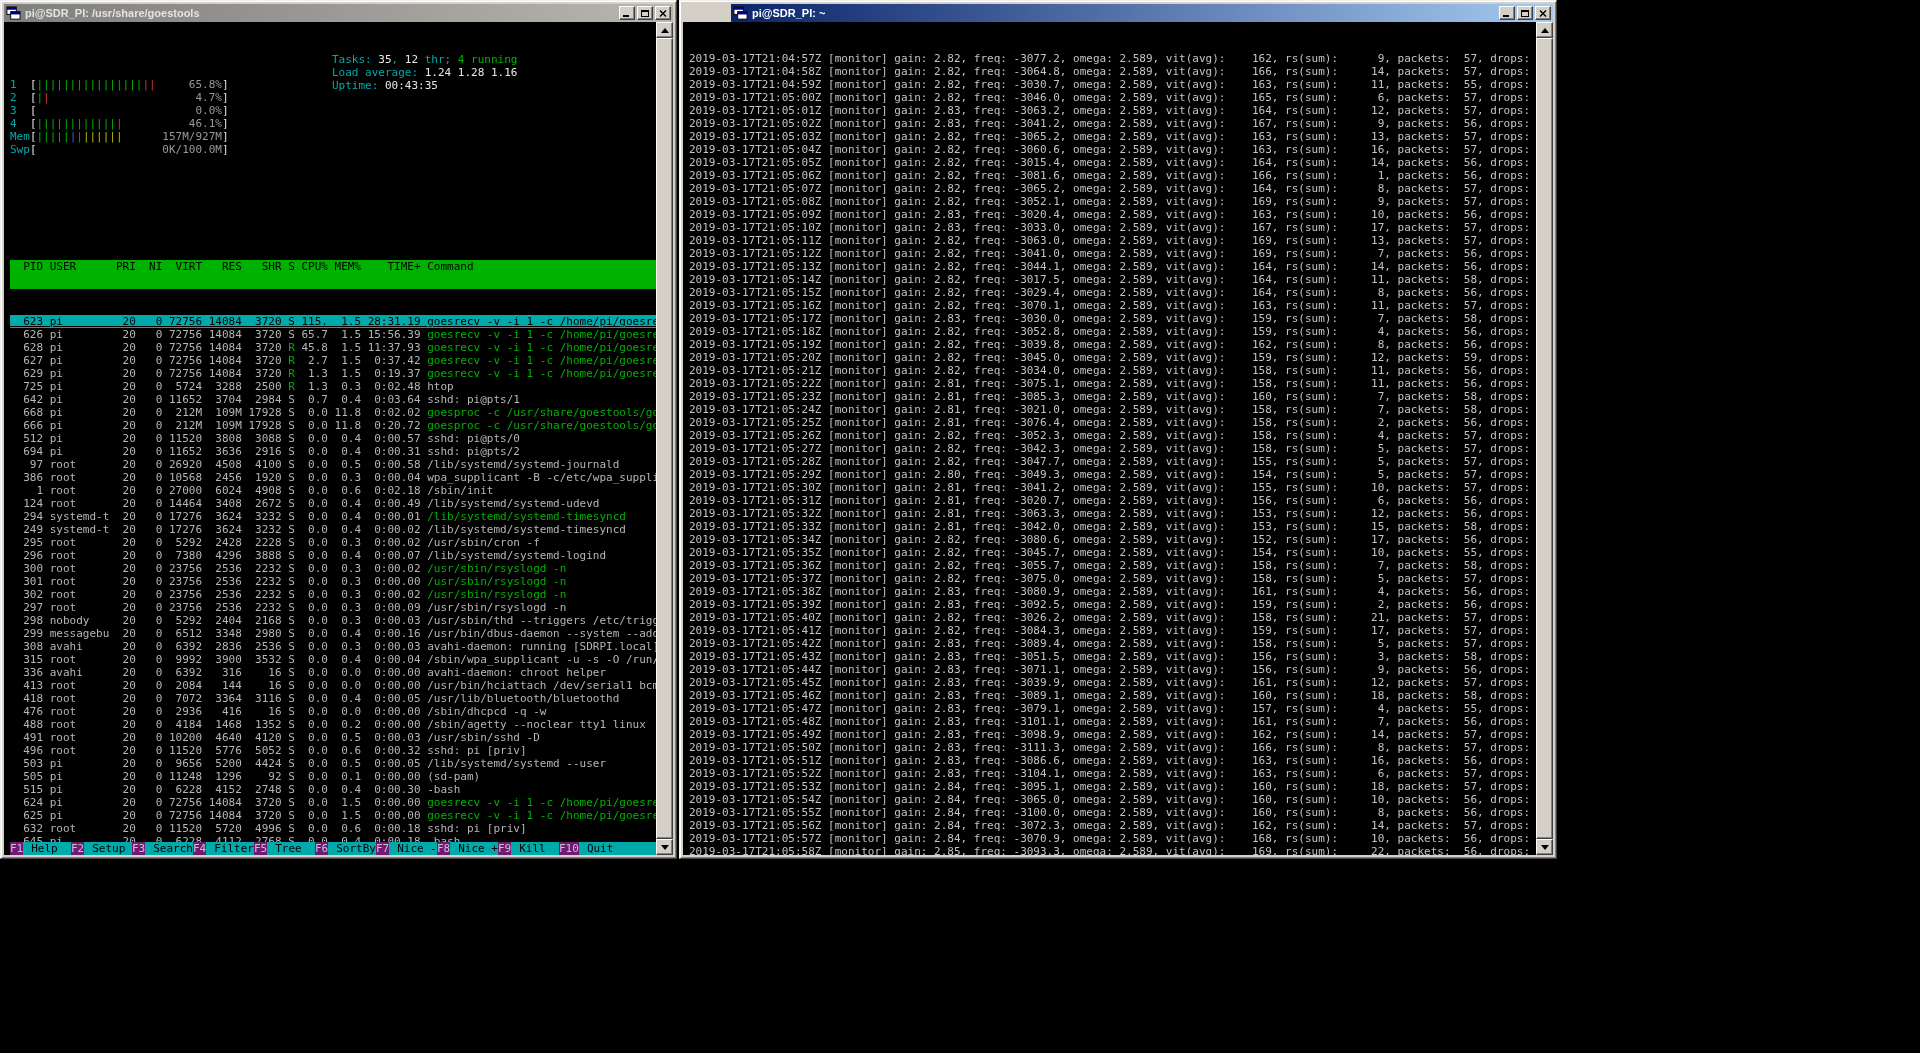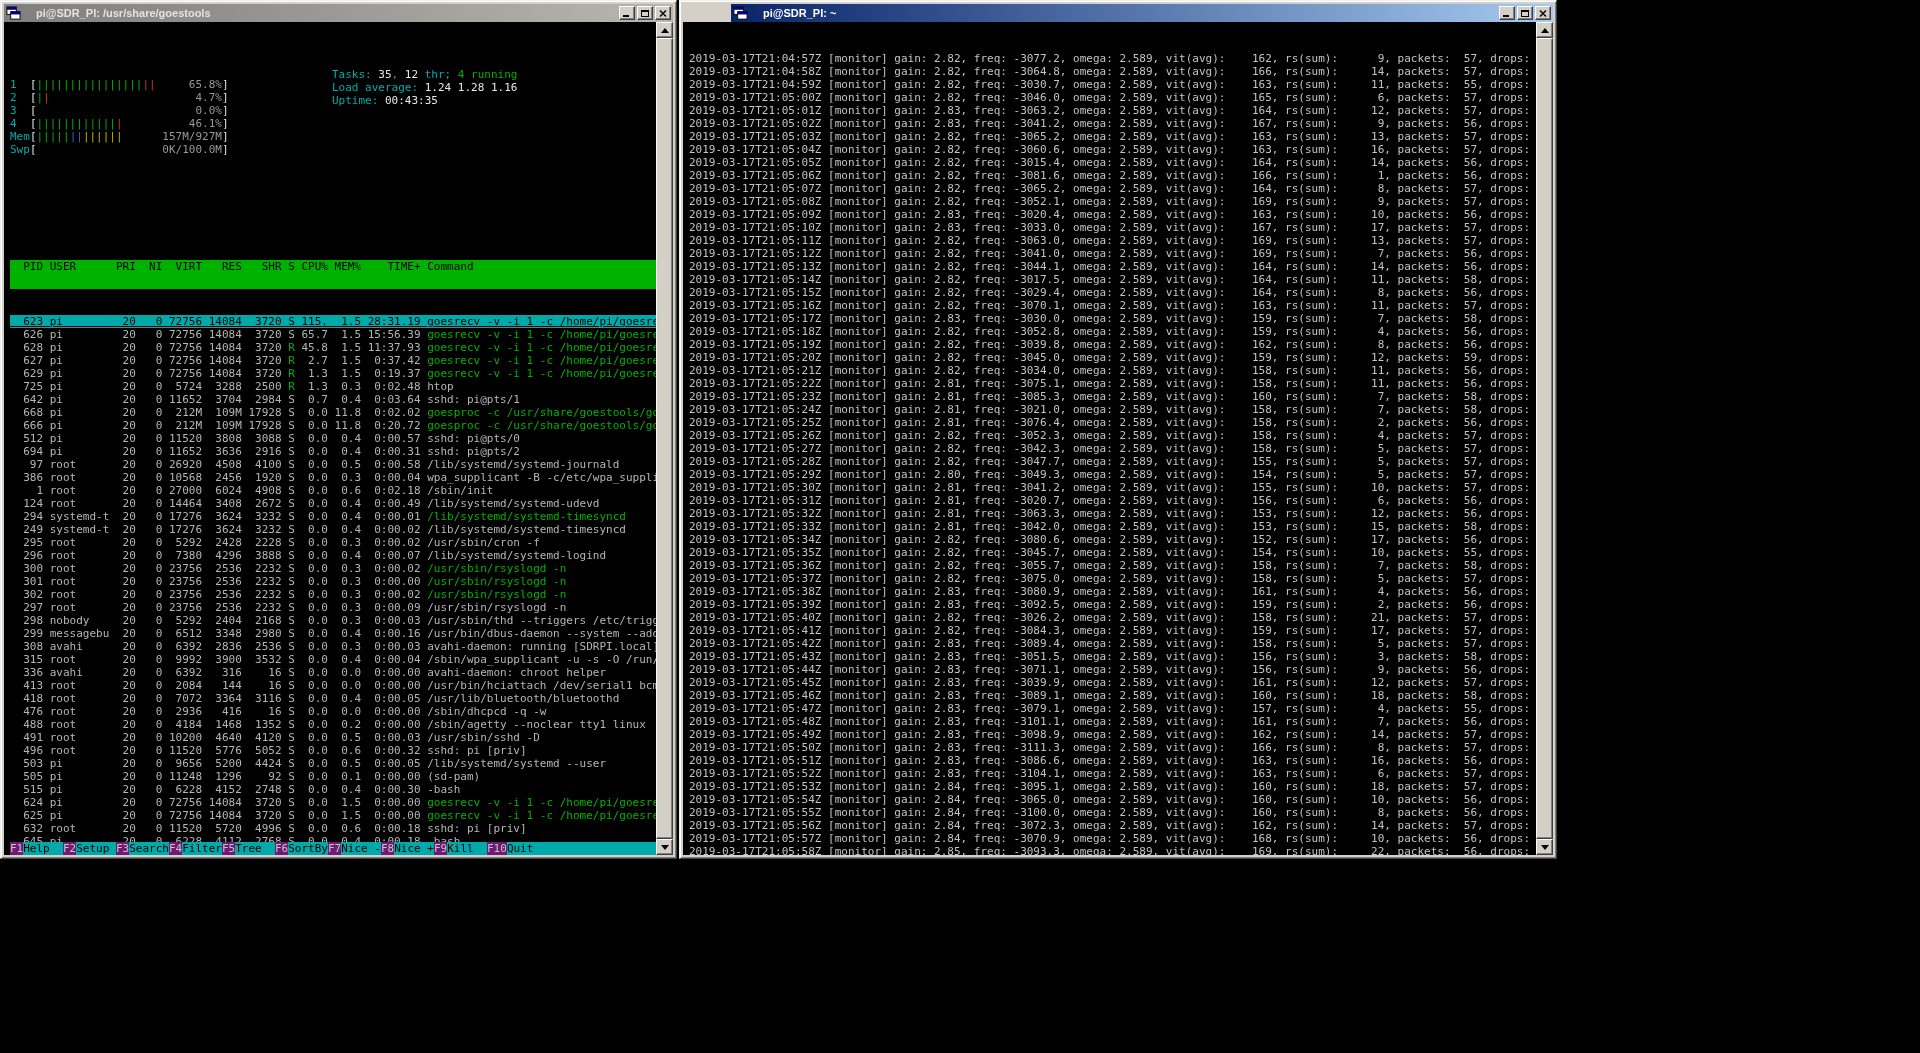--- a/index.html
+++ b/index.html
@@ -4,21 +4,21 @@
 <style>
   * { margin:0; padding:0; box-sizing:border-box; }
   html,body { width:1920px; height:1053px; background:#000; overflow:hidden; }
   .desktop { position:relative; width:1920px; height:1053px; background:#000;
              font-family:"DejaVu Sans Mono", monospace; }
 
   
   .win { position:absolute; background:#d4d0c8; padding:3px;
          border:1px solid #404040; border-top-color:#efefef; border-left-color:#efefef;
          box-shadow: inset 1px 1px 0 #fff, inset -1px -1px 0 #808080; }
-  .titlebar { height:18px; display:flex; align-items:center; gap:13px; padding:0 2px; }
+  .titlebar { height:18px; display:flex; align-items:center; gap:2px; padding:0 2px; }
   .titlebar.active   { background:linear-gradient(90deg,#0a246a,#a6caf0);margin-left:48px; }
   .titlebar.inactive { background:linear-gradient(90deg,#7f7f7f,#b9b5ae); }
   .title-text { flex:1; font:bold 11px "Liberation Sans", sans-serif; color:#fff;
                 white-space:nowrap; overflow:hidden; padding-left:2px; }
   .inactive .title-text { color:#e6e4e0; }
   .tbtns { display:flex; gap:2px; }
   .tbtn { width:16px; height:14px; background:#d4d0c8; position:relative;
           border:1px solid; border-color:#fff #404040 #404040 #fff;
           box-shadow: inset -1px -1px 0 #808080; display:flex; align-items:center; justify-content:center; }
   .g-min { position:absolute; left:3px; bottom:2px; width:6px; height:2px; background:#000; }
@@ -35,30 +35,30 @@
   .c-white  { color:#e8e8e8; }
   .c-green  { color:#00b200; }
   .c-red    { color:#c33636; }
   .c-blue   { color:#5555cc; }
   .c-yellow { color:#b8b800; }
   .c-dim    { color:#989898; }
   .c-br     { color:#e0e0e0; }
   .c-row    { color:#b6b6b6; }
 
   .htop-top { position:relative; }
-  .htop-info { position:absolute; left:322px; top:16px; }
+  .htop-info { position:absolute; left:322px; top:1px; }
 
   .hdr  { background:#00b200; color:#000; width:100%; height:29px; }
   .prow { height:13px; width:100%; }
   .prow.sel { background:#00aaaa; }
   .prow.sel span { color:#000;text-decoration:underline; }
 
   .fkeys { position:absolute; left:0; right:0; bottom:0; height:13px; display:flex; padding-left:6px; }
   .fk-key   { color:#c4c4c4; background:#701a75; }
-  .fk-label { color:#000; background:#00aaaa; }
+  .fk-label { color:#000; background:#00aaaa;padding-left:8px; }
   .fk-fill  { flex:1; background:#00aaaa; }
 
   .mon { color:#c4c4c4; }
 
   
   .sb { position:absolute; right:0; top:0; bottom:0; width:17px; background:#c8c4bc; }
   .sb-btn { position:absolute; left:0; width:17px; height:16px; background:#d4d0c8;
             border:1px solid; border-color:#fff #404040 #404040 #fff;
             box-shadow: inset -1px -1px 0 #808080;
             display:flex; align-items:center; justify-content:center; }

